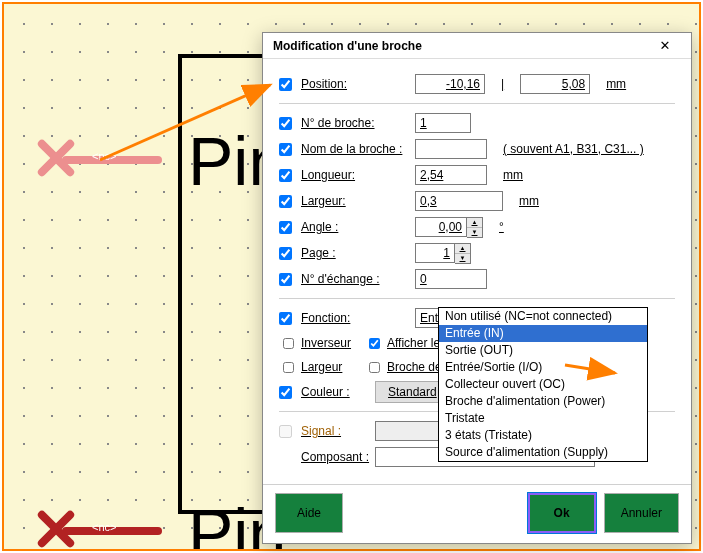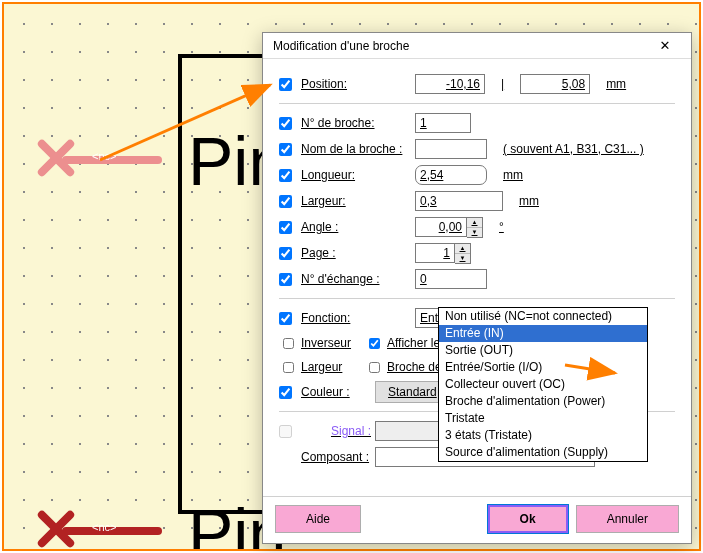--- a/index.html
+++ b/index.html
@@ -95,21 +95,21 @@
   }
   .titlebar {
     height: 26px;
     display: flex;
     align-items: center;
     padding: 0 6px 0 10px;
     font-size: 12px;
     border-bottom: 1px solid #ddd;
     background: #fff;
   }
-  .titlebar span { flex: 1; }
+  .titlebar span { flex: 1; font-weight: bold; }
   .close-btn {
     width: 40px; height: 22px;
     text-align: center;
     line-height: 22px;
     font-size: 13px;
     cursor: pointer;
   }
   .content {
     padding: 12px 16px 10px 16px;
     text-decoration: underline;
@@ -228,35 +228,35 @@
     position: absolute;
     left: 0; right: 0; bottom: 0;
     padding: 8px 12px 10px;
     display: flex;
     gap: 8px;
     border-top: 1px solid #d0d0d0;
     background: #fff;
   }
   .footer .spacer { flex: 1; }
   .fbtn {
-    height: 28px;
+    height: 40px;
     min-width: 68px;
-    padding: 0 30px;
+    padding: 0 16px;
     font: inherit;
-    background: #f9a8d4;
+    background: #15803d;
     border: 1px solid #adadad;
     cursor: pointer;
   }
   .fbtn.default {
     border: 2px solid #8b5cf6;
     outline: 1px solid #0078d7;
     font-weight: bold;
   }
 
-  .section-disabled label, .section-disabled span { color: #8b5cf6; text-align: right; }
+  .section-disabled label, .section-disabled span { color: #a16207; }
   .cut { overflow: hidden; white-space: nowrap; }
 </style>
 </head>
 <body>
 
 <div class="frame">
   <div class="grid-dots"></div>
   <div class="component-outline"></div>
 
   <div class="pin-text" style="left:184px; top:118px;">Pin</div>
@@ -321,21 +321,21 @@
       <div class="fields">
         <input class="tin left" style="width: 72px;" value="">
         <span class="hint">( souvent A1, B31, C31... )</span>
       </div>
     </div>
 
     <div class="row">
       <input type="checkbox" checked="" style="">
       <label>Longueur:</label>
       <div class="fields">
-        <input class="tin left" style="width: 72px; border-radius: 7px;" value="2,54">
+        <input class="tin left" style="width: 72px;" value="2,54">
         <span class="hint">mm</span>
       </div>
     </div>
 
     <div class="row">
       <input type="checkbox" checked="" style="">
       <label>Largeur:</label>
       <div class="fields">
         <input class="tin left" style="width: 88px;" value="0,3">
         <span class="hint">mm</span>

